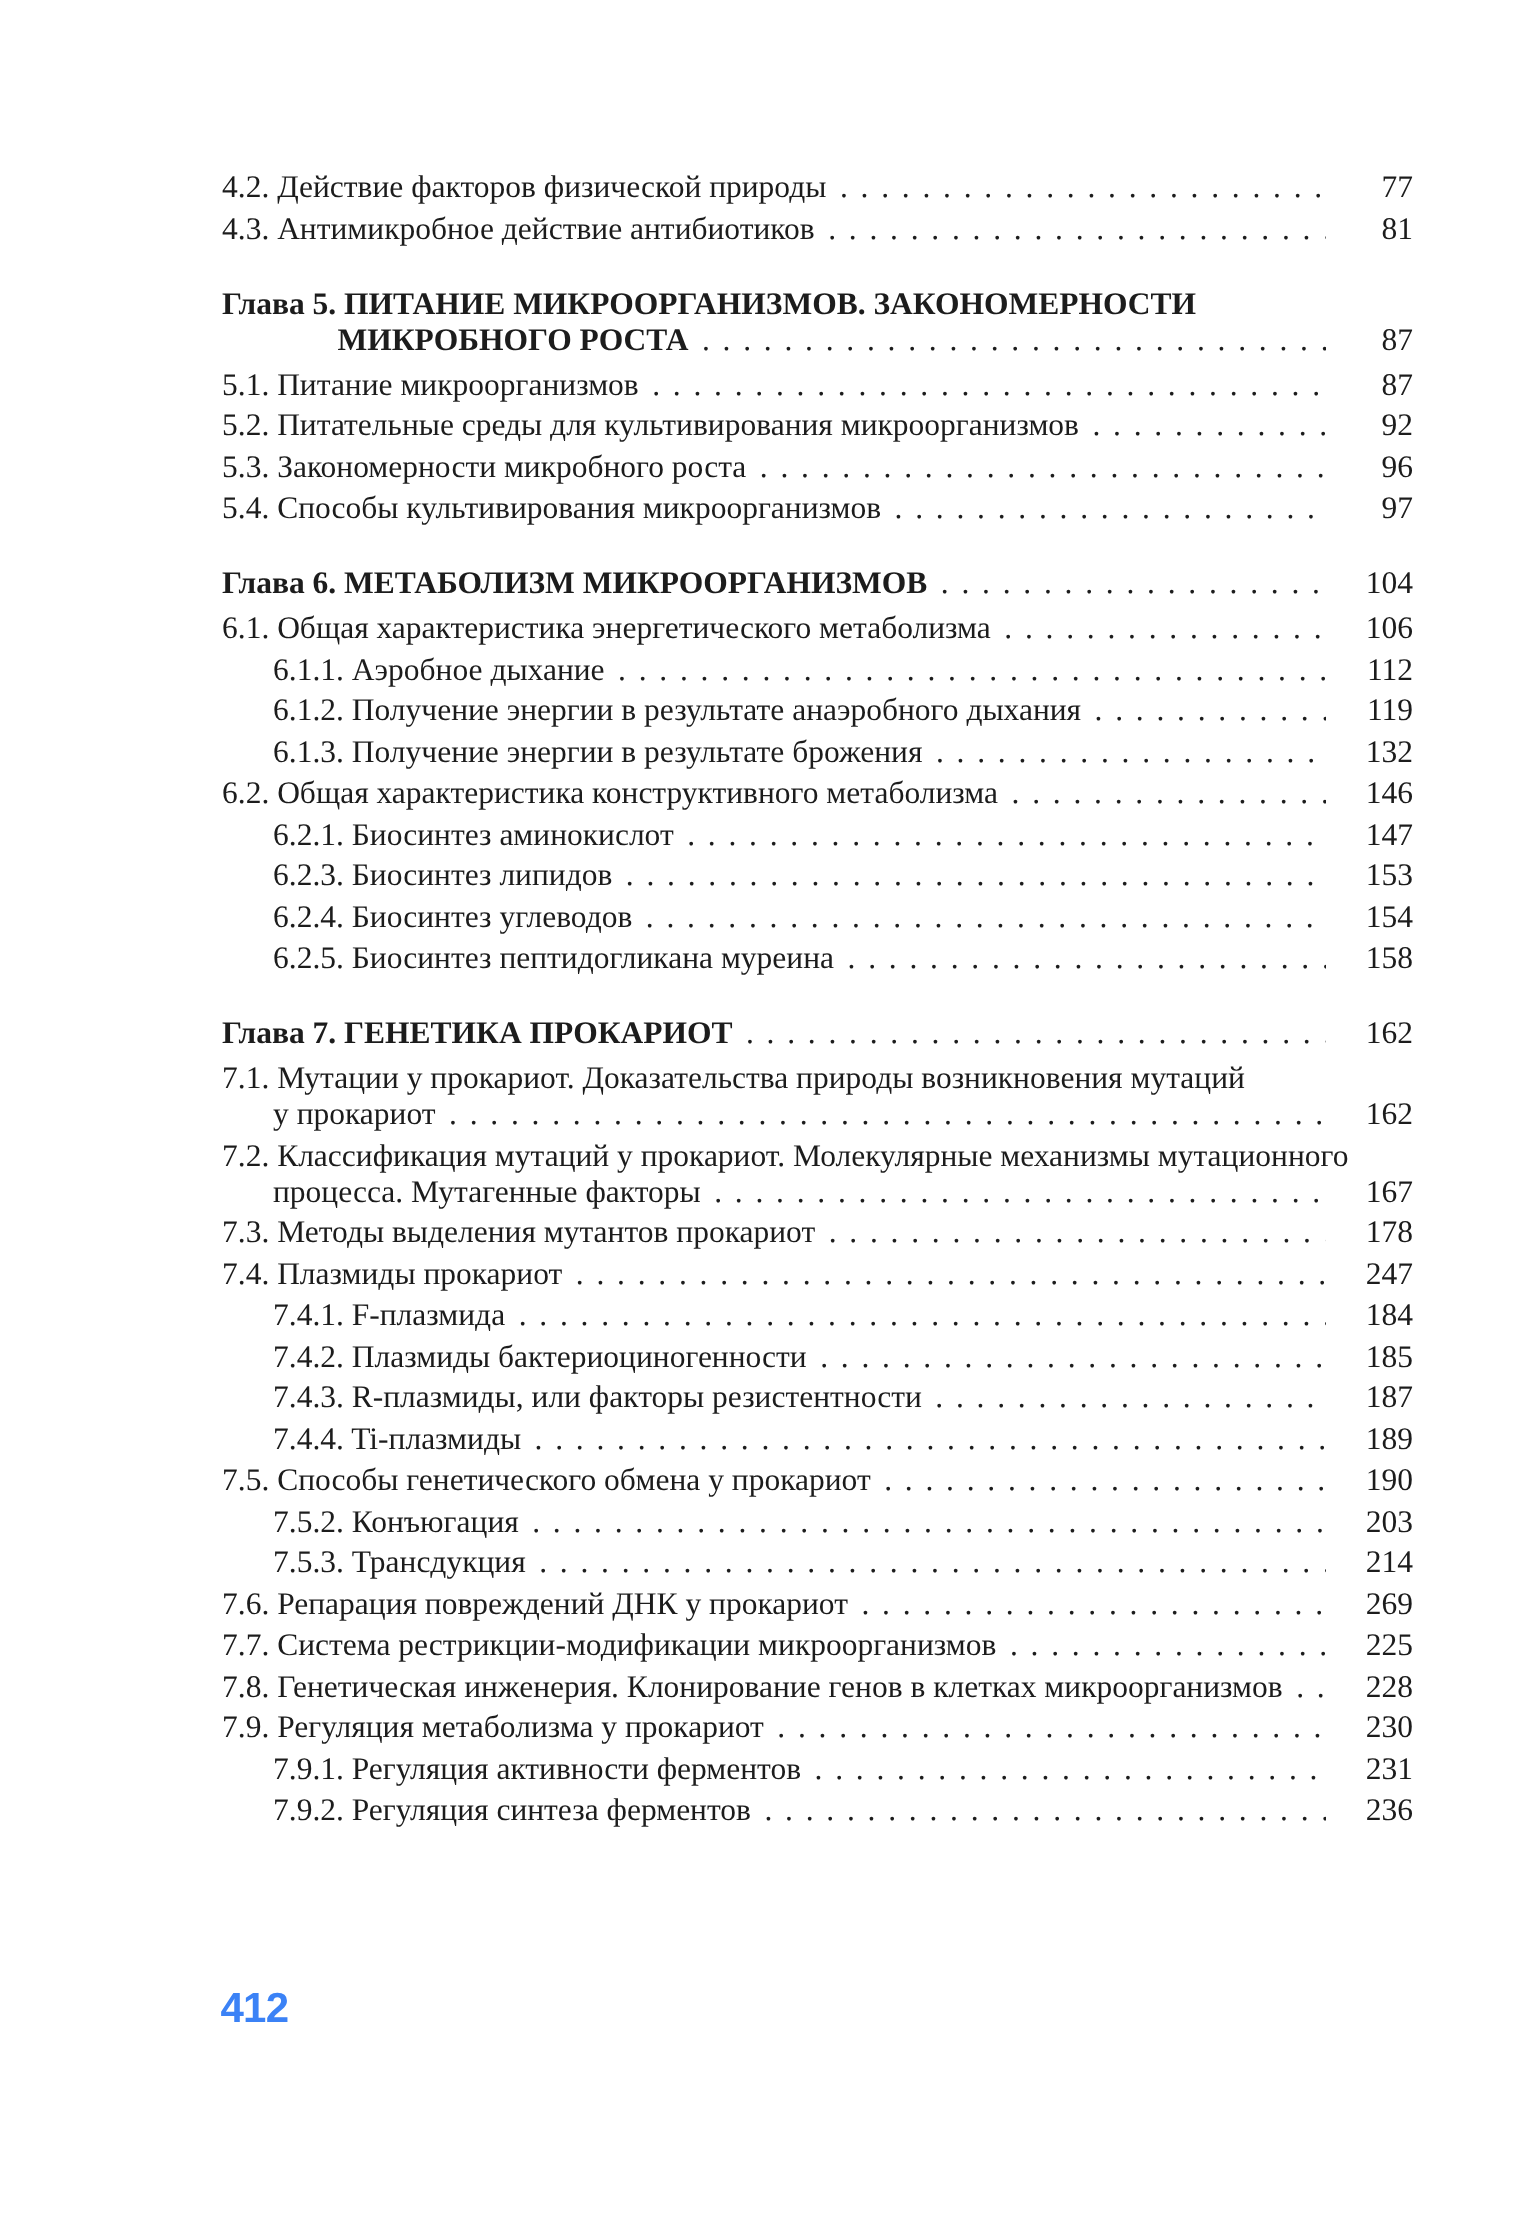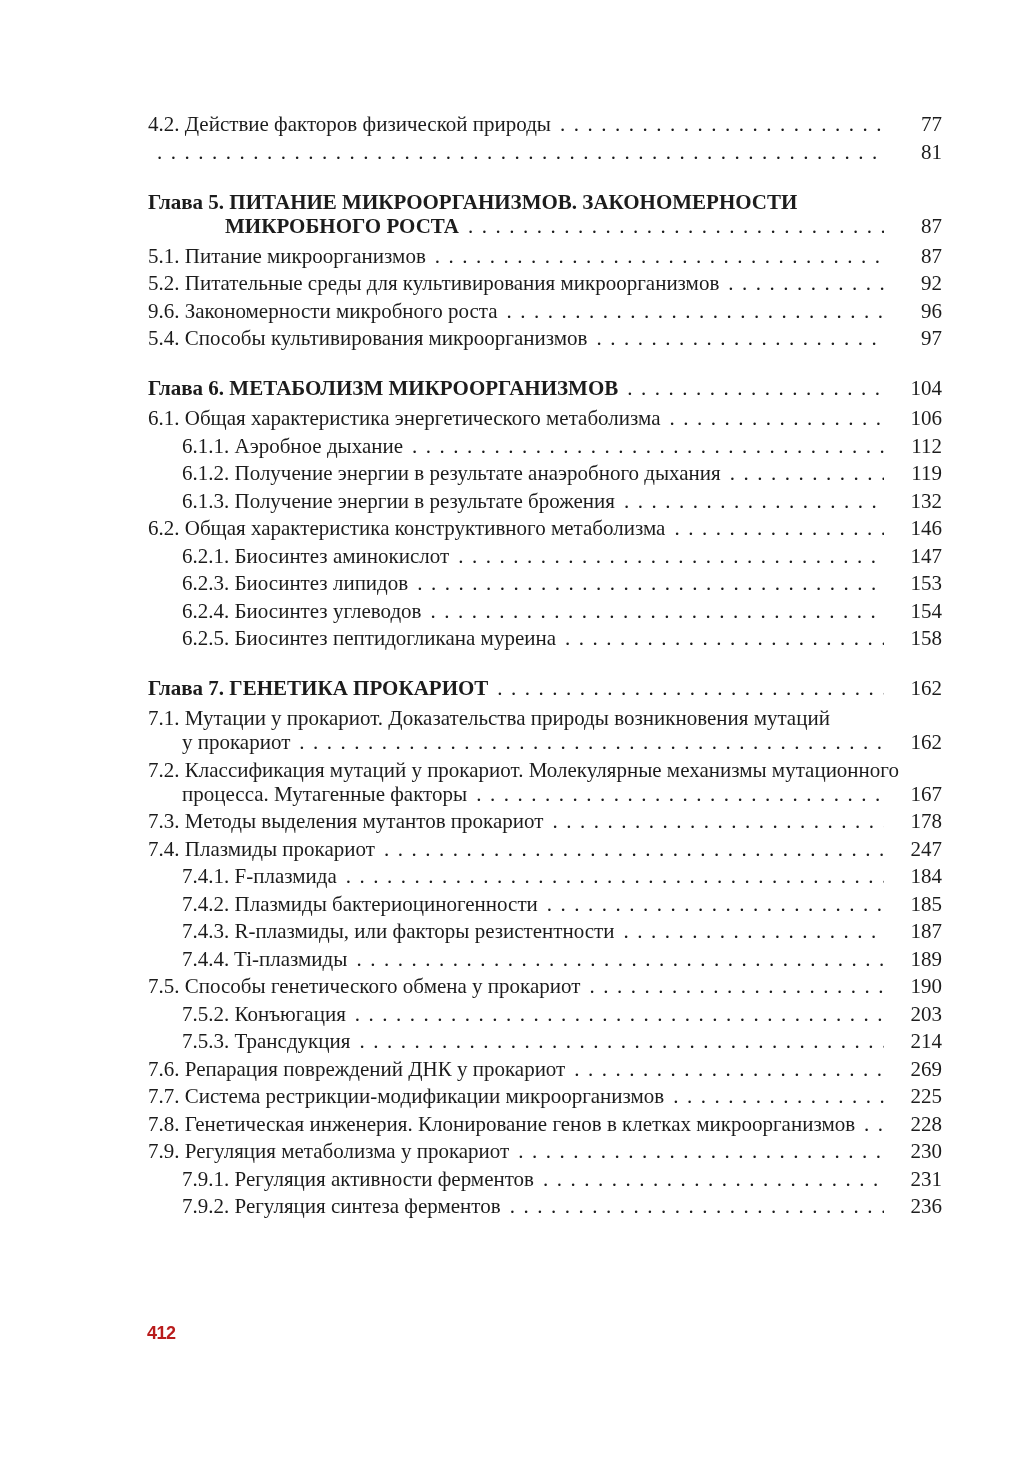--- a/index.html
+++ b/index.html
@@ -49,40 +49,41 @@
     min-width:44px;
     text-align:right;
     font-weight:400;
   }
   .footer{
     position:absolute;
     left:147px;
     top:1323px;
     font-family:"Liberation Sans","DejaVu Sans",sans-serif;
     font-weight:700;
-    font-size:18px;
+    font-size:28px;
     letter-spacing:-0.5px;
-    color:#b91c1c;
+    color:#3b82f6;
   }
 </style>
 </head>
 <body>
 
 <main class="page">
   <section id="toc-list">
       <div class="entry item">
     <div class="line l1">
       <span class="t">4.2. Действие факторов физической природы</span>
       <span class="dots"></span>
       <span class="pg">77</span>
     </div>
 
   </div>
       <div class="entry item">
     <div class="line l1">
+      <span class="t">4.3. Антимикробное действие антибиотиков</span>
       <span class="dots"></span>
       <span class="pg">81</span>
     </div>
 
   </div>
       <div class="entry chapter">
     <div class="line l1">
       <span class="t">Глава 5. ПИТАНИЕ МИКРООРГАНИЗМОВ. ЗАКОНОМЕРНОСТИ</span>
 
     </div>
@@ -103,21 +104,21 @@
       <div class="entry item">
     <div class="line l1">
       <span class="t">5.2. Питательные среды для культивирования микроорганизмов</span>
       <span class="dots"></span>
       <span class="pg">92</span>
     </div>
 
   </div>
       <div class="entry item">
     <div class="line l1">
-      <span class="t">9.6. Закономерности микробного роста</span>
+      <span class="t">5.3. Закономерности микробного роста</span>
       <span class="dots"></span>
       <span class="pg">96</span>
     </div>
 
   </div>
       <div class="entry item">
     <div class="line l1">
       <span class="t">5.4. Способы культивирования микроорганизмов</span>
       <span class="dots"></span>
       <span class="pg">97</span>

